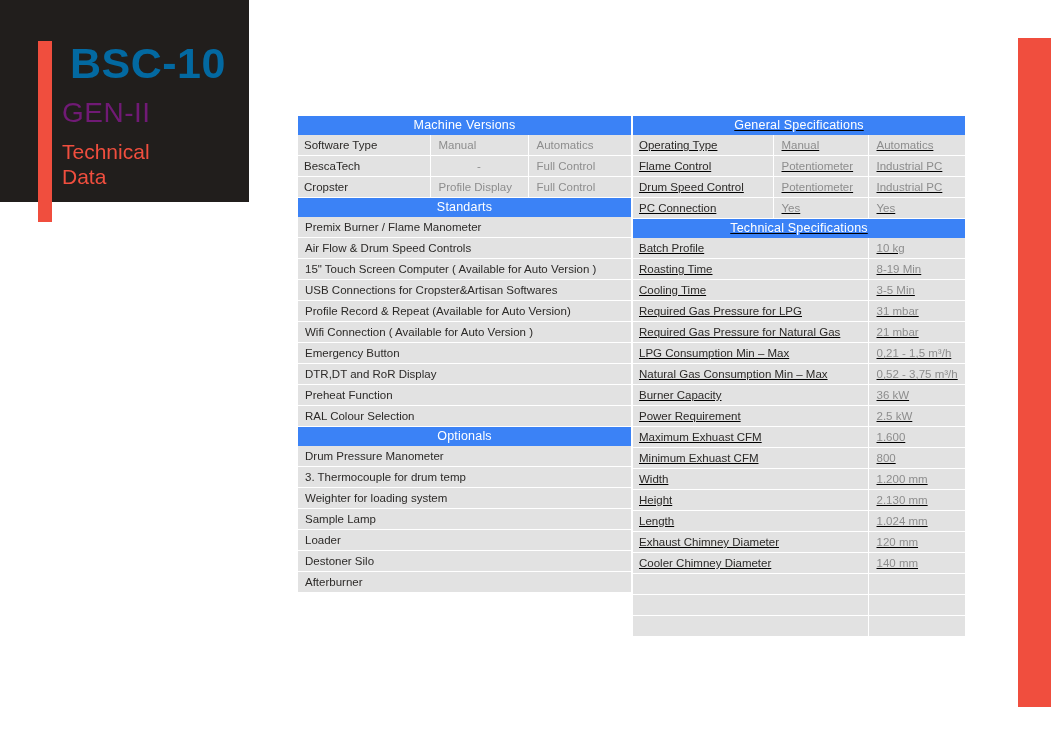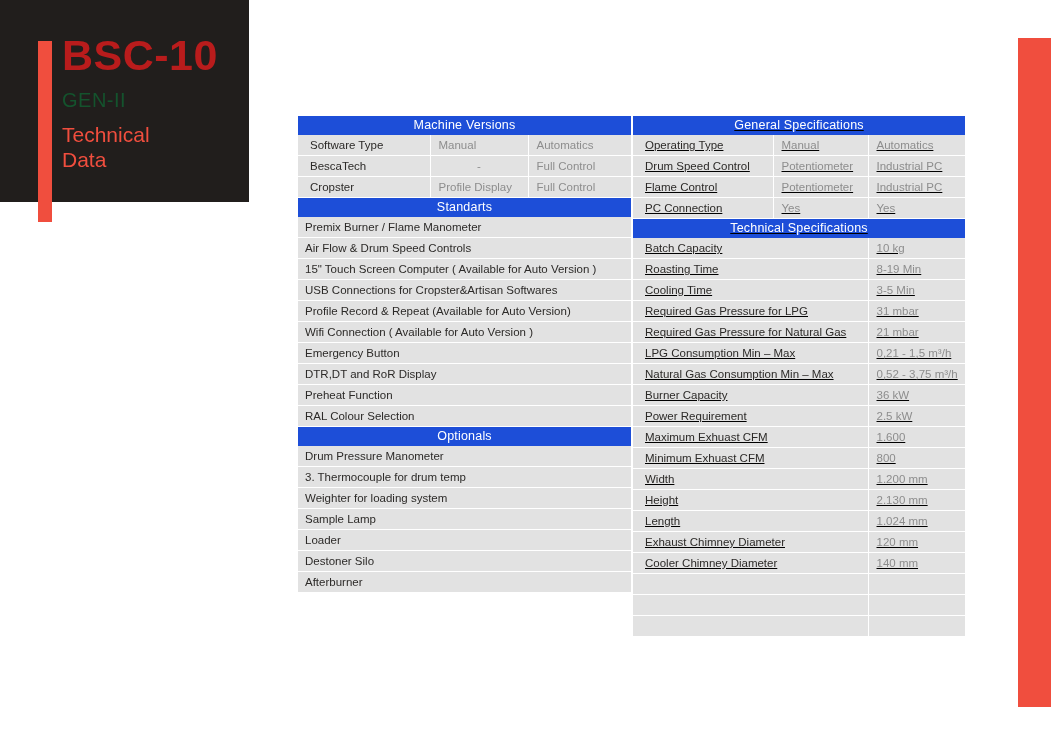--- a/index.html
+++ b/index.html
@@ -36,30 +36,30 @@
   }
   #title-text-block {
     position: absolute;
     left: 62px;
     top: 34px;
     z-index: 4;
   }
   #model-name {
     font-size: 43px;
     font-weight: bold;
-    color: #b91c1c;
+    color: #0369a1;
     letter-spacing: 0.5px;
     line-height: 1.0;
-    margin: 0;
+    margin: 8px;
     white-space: nowrap;
   }
   #generation-name {
-    font-size: 20px;
+    font-size: 28px;
     font-weight: normal;
-    color: #14532d;
+    color: #701a75;
     letter-spacing: 0.5px;
     line-height: 1.15;
     margin: 12px 0 0 0;
     white-space: nowrap;
   }
   #doc-subtitle {
     font-size: 21px;
     font-weight: normal;
     color: #f04e3e;
     line-height: 1.18;
@@ -86,38 +86,38 @@
   }
   #left-table  { left: 298px; top: 116px; width: 333px; }
   #right-table { left: 633px; top: 116px; width: 332px; text-decoration: underline; }
 
   .spec-table td {
     padding: 0;
     margin: 0;
   }
 
   .section-header td {
-    background: #1d4ed8;
+    background: #3b82f6;
     color: #ffffff;
     text-align: center;
     font-size: 12.5px;
     height: 19px;
     line-height: 19px;
     letter-spacing: 0.2px;
   }
 
   .data-row td {
     background: #e2e2e2;
     height: 20px;
     line-height: 20px;
     border-bottom: 1.5px solid #ffffff;
   }
   .data-row td.col-label {
     color: #2c2a28;
-    padding-left: 12px;
+    padding-left: 6px;
     font-size: 11.5px;
   }
   .data-row td.col-value {
     color: #8d8d8d;
     padding-left: 8px;
     font-size: 11.5px;
     border-left: 1.5px solid #ffffff;
   }
   .data-row td.col-value.centered {
     text-align: center;
@@ -240,39 +240,39 @@
   <tbody>
       <tr class="section-header">
         <td colspan="3">General Specifications</td>
       </tr>
       <tr class="data-row">
         <td class="col-label">Operating Type</td>
         <td class="col-value">Manual</td>
         <td class="col-value">Automatics</td>
       </tr>
       <tr class="data-row">
+        <td class="col-label">Flame Control</td>
+        <td class="col-value">Potentiometer</td>
+        <td class="col-value">Industrial PC</td>
+      </tr>
+      <tr class="data-row">
         <td class="col-label">Drum Speed Control</td>
         <td class="col-value">Potentiometer</td>
         <td class="col-value">Industrial PC</td>
       </tr>
       <tr class="data-row">
-        <td class="col-label">Flame Control</td>
-        <td class="col-value">Potentiometer</td>
-        <td class="col-value">Industrial PC</td>
-      </tr>
-      <tr class="data-row">
         <td class="col-label">PC Connection</td>
         <td class="col-value">Yes</td>
         <td class="col-value">Yes</td>
       </tr>
       <tr class="section-header">
         <td colspan="3">Technical Specifications</td>
       </tr>
       <tr class="data-row">
-        <td class="col-label" colspan="2">Batch Capacity</td>
+        <td class="col-label" colspan="2">Batch Profile</td>
         <td class="col-value">10 kg</td>
       </tr>
       <tr class="data-row">
         <td class="col-label" colspan="2">Roasting Time</td>
         <td class="col-value">8-19 Min</td>
       </tr>
       <tr class="data-row">
         <td class="col-label" colspan="2">Cooling Time</td>
         <td class="col-value">3-5 Min</td>
       </tr>

